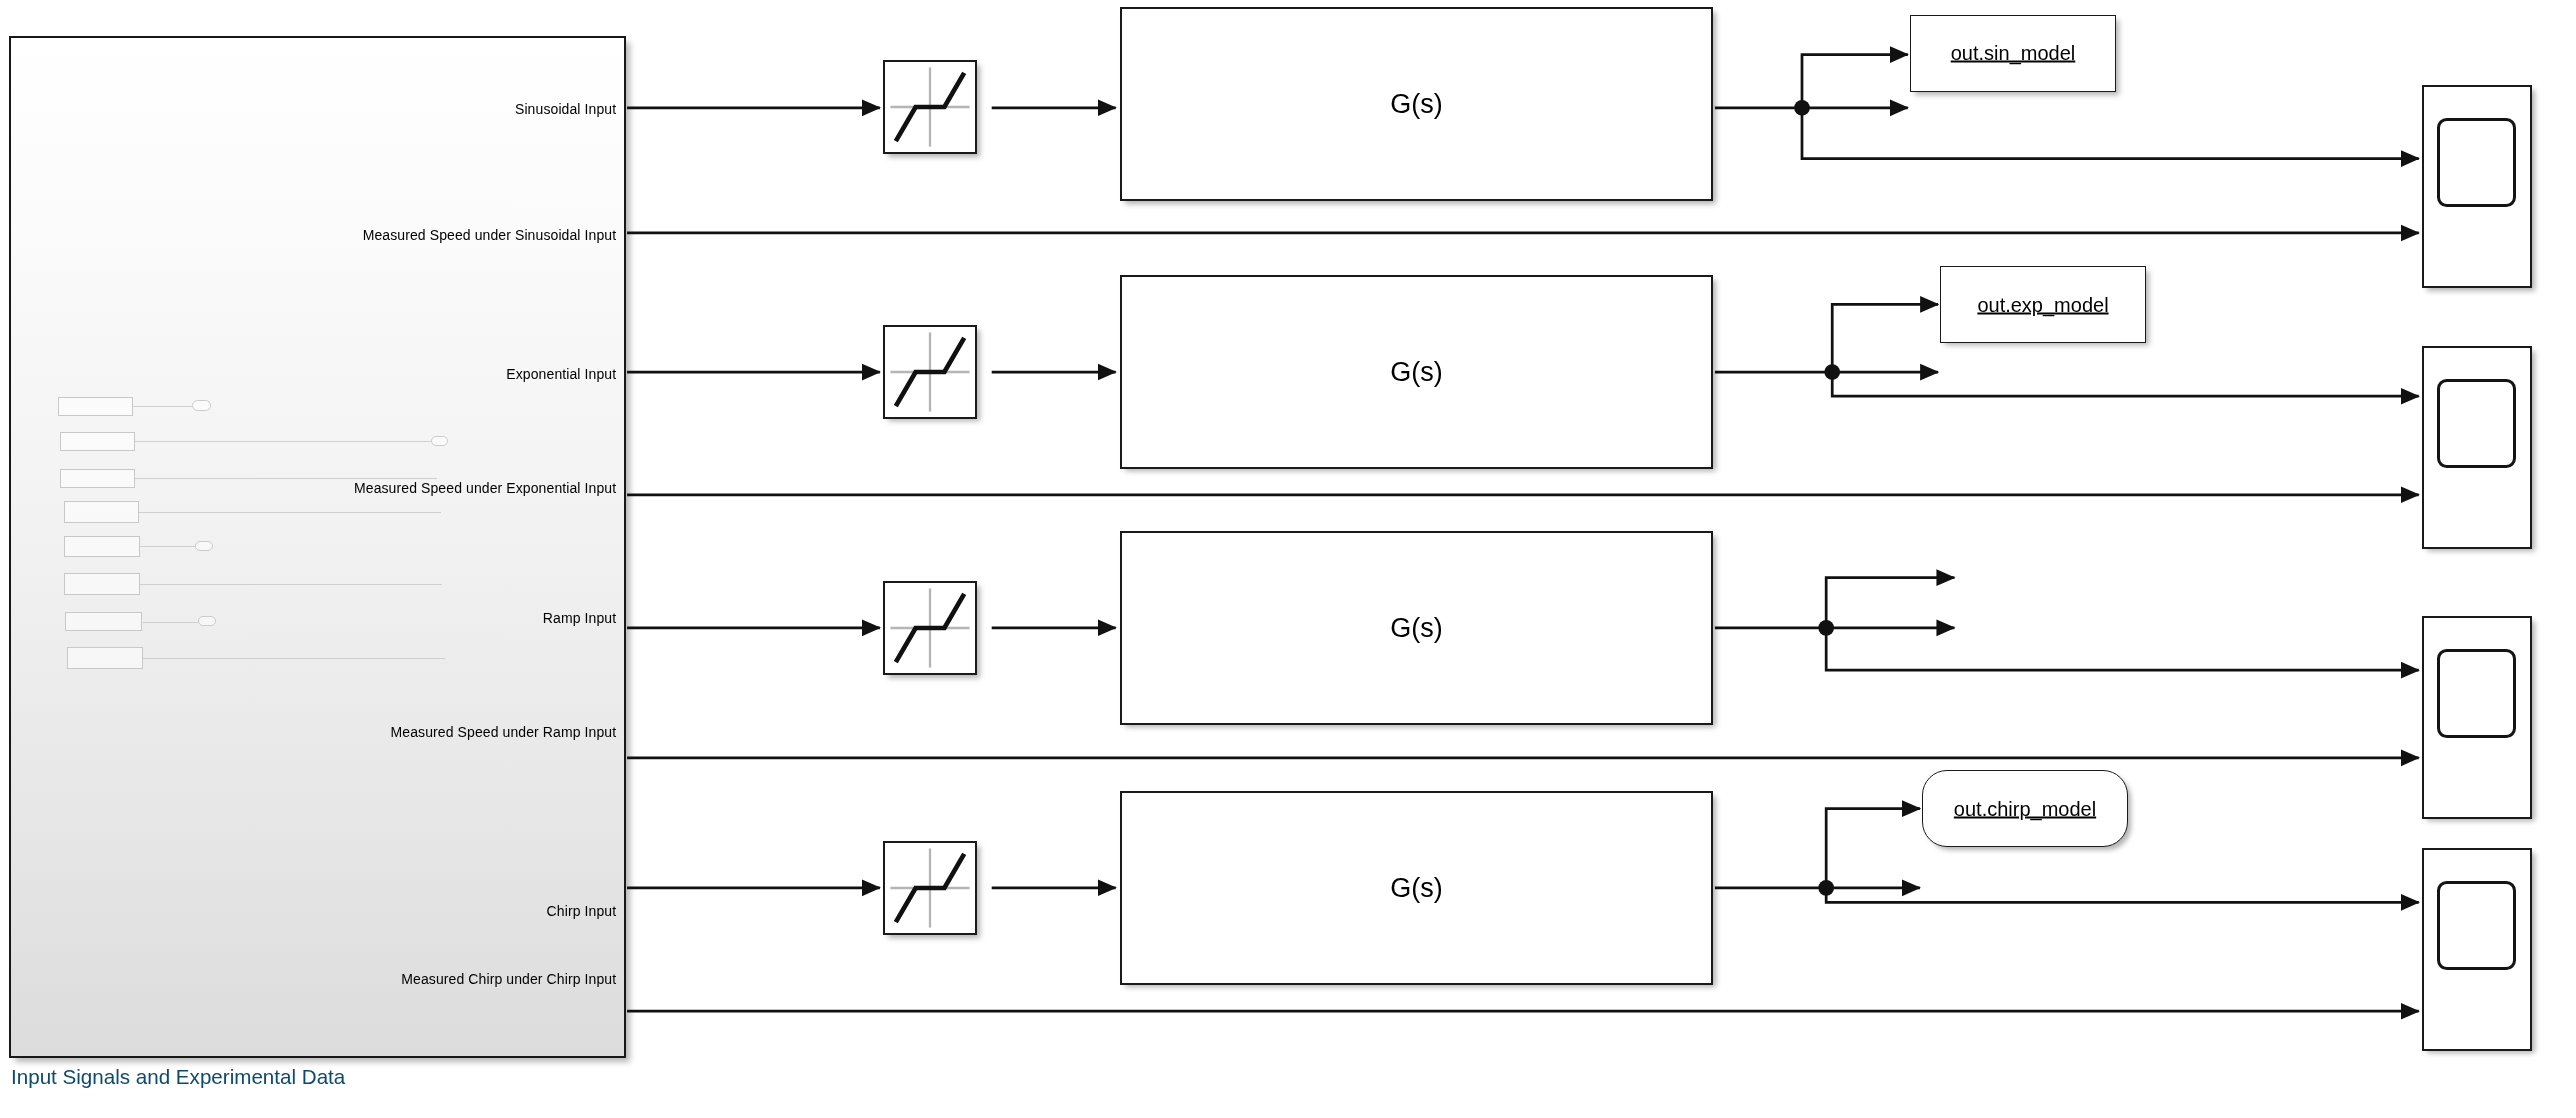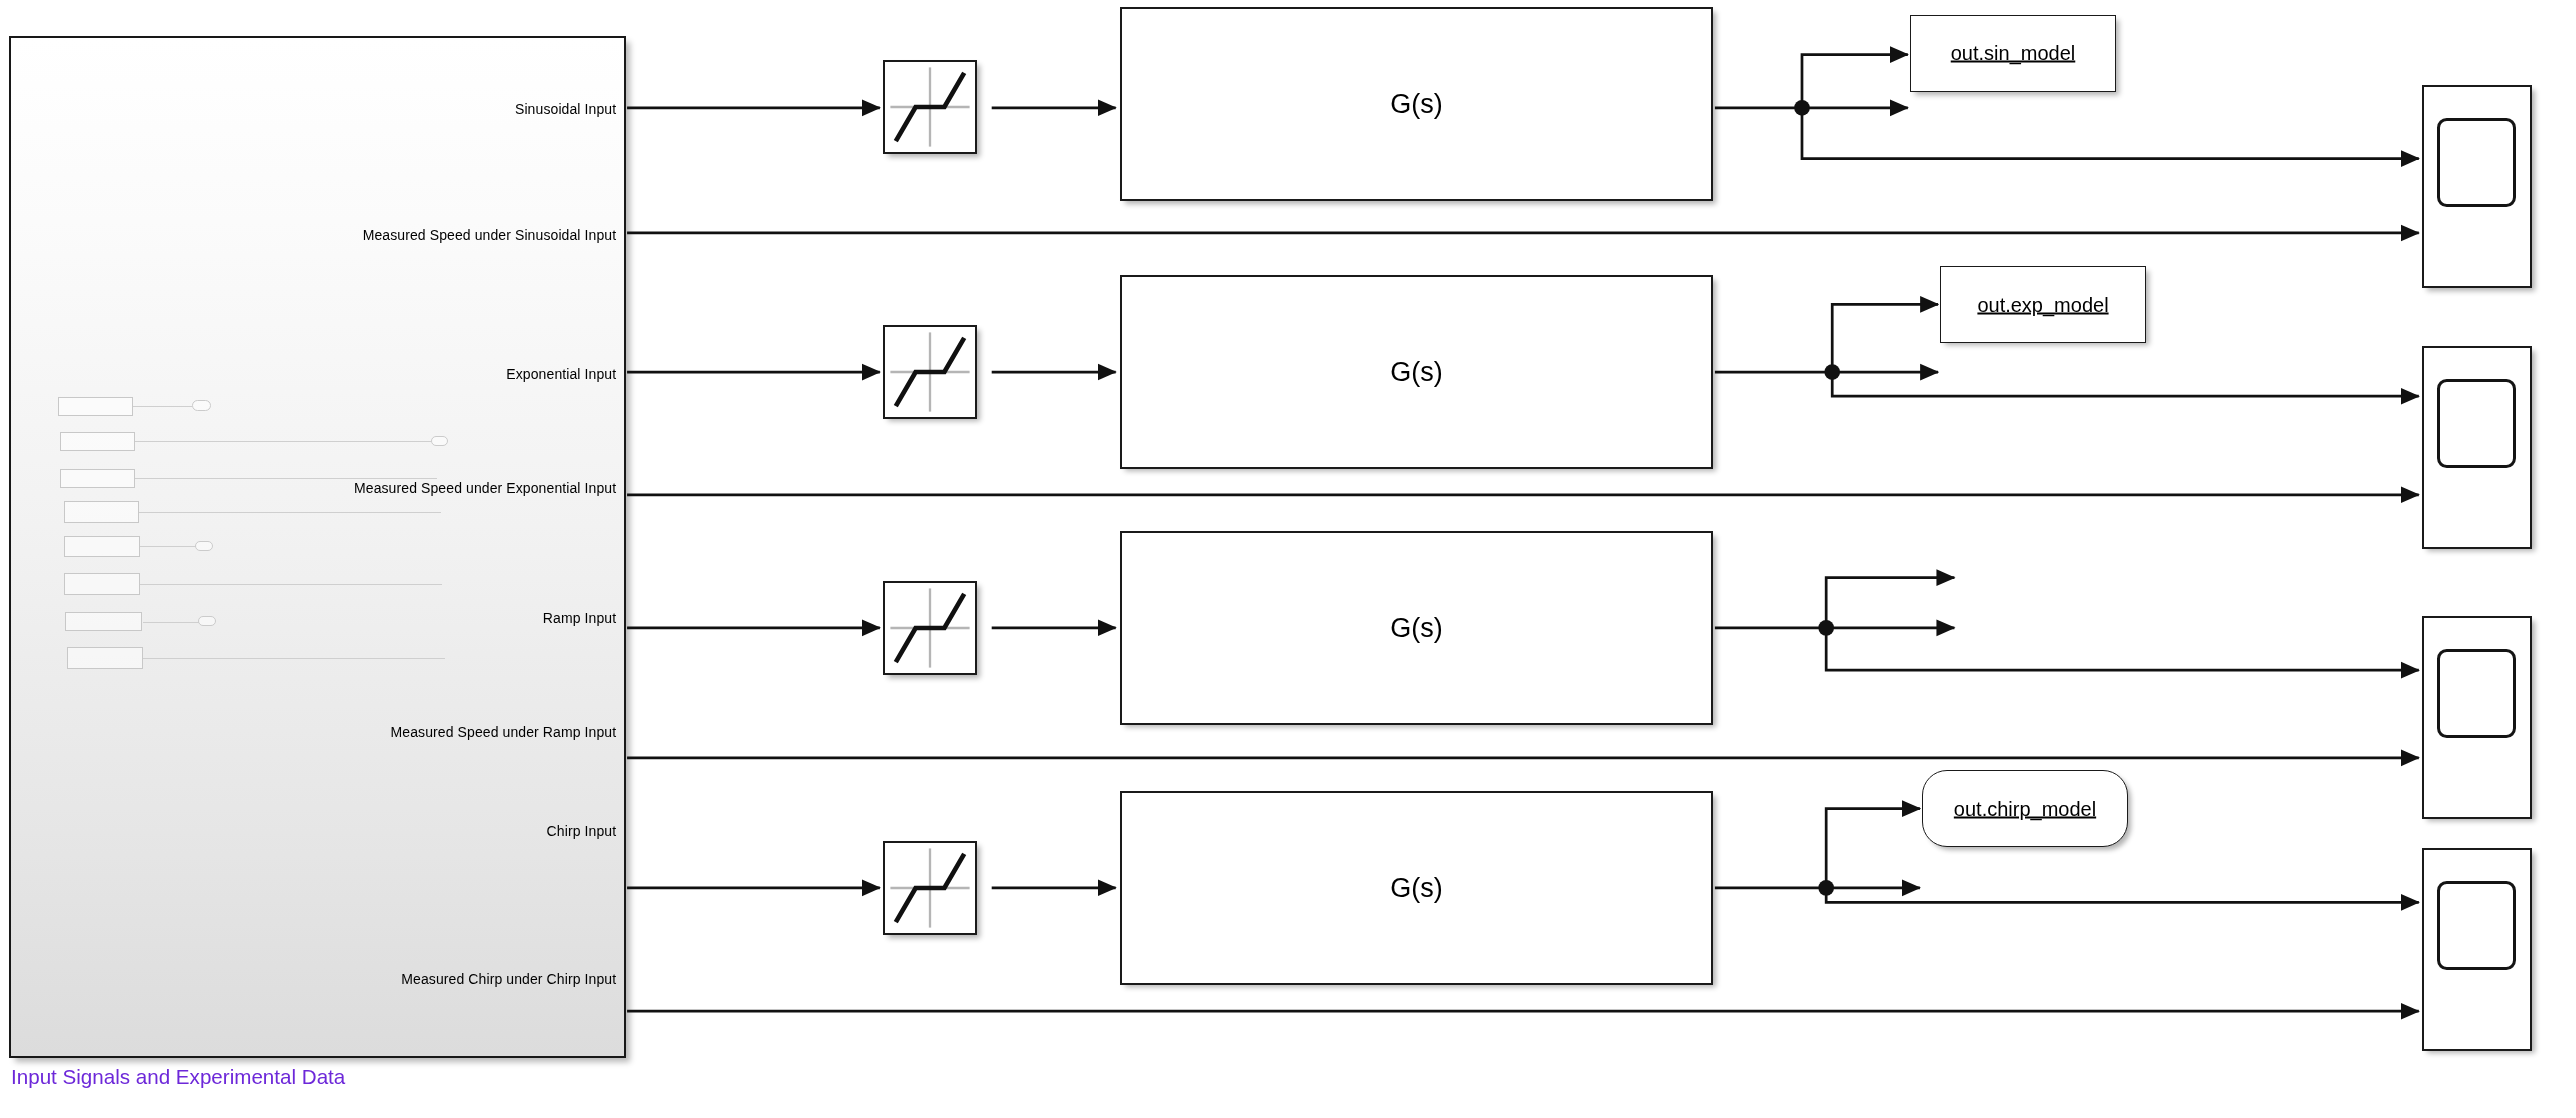--- a/index.html
+++ b/index.html
@@ -79,21 +79,21 @@
     border: 1.2px solid #cbcbcb;
     border-radius: 604px;
     background: rgba(255,255,255,0.5);
   }
 
   #subsystem-caption {
     position: absolute;
     left: 11px;
     top: 1065px;
     font-size: 20.6px;
-    color: #6d28d9;
+    color: #0c4a6e;
     white-space: nowrap;
   }
 
   
   #wires {
     position: absolute;
     left: 0;
     top: 0;
     width: 2576px;
     height: 1119px;
@@ -157,21 +157,21 @@
 
     <div class="ghost-box" style="left:56px;  top:609px; width:76px; height:22px;"></div>
     <div class="ghost-line" style="left:132px; top:620px; width:302px;"></div>
 
     <div class="port-label" style="top:71px;">Sinusoidal Input</div>
     <div class="port-label" style="top:197px;">Measured Speed under Sinusoidal Input</div>
     <div class="port-label" style="top:336px;">Exponential Input</div>
     <div class="port-label" style="top:450px;">Measured Speed under Exponential Input</div>
     <div class="port-label" style="top:580px;">Ramp Input</div>
     <div class="port-label" style="top:694px;">Measured Speed under Ramp Input</div>
-    <div class="port-label" style="top:793px;margin-left:14px;">Chirp Input</div>
+    <div class="port-label" style="top:873px;margin-left:14px;">Chirp Input</div>
     <div class="port-label" style="top:941px;">Measured Chirp under Chirp Input</div>
   </div>
 
   <div id="subsystem-caption">Input Signals and Experimental Data</div>
 
   <svg id="wires" viewBox="0 0 4260 1850">
     <defs>
       <marker id="arr" viewBox="0 0 10 10" refX="9.4" refY="5" markerWidth="7" markerHeight="7" orient="auto-start-reverse">
         <path d="M 0 0.6 L 10 5 L 0 9.4 z" fill="#111"></path>
       </marker>

